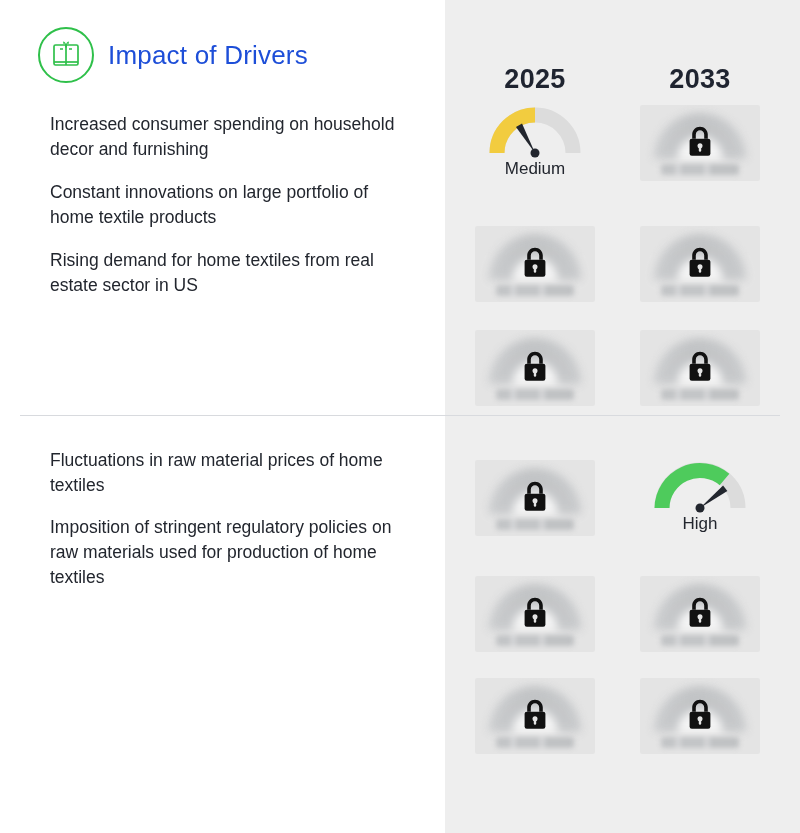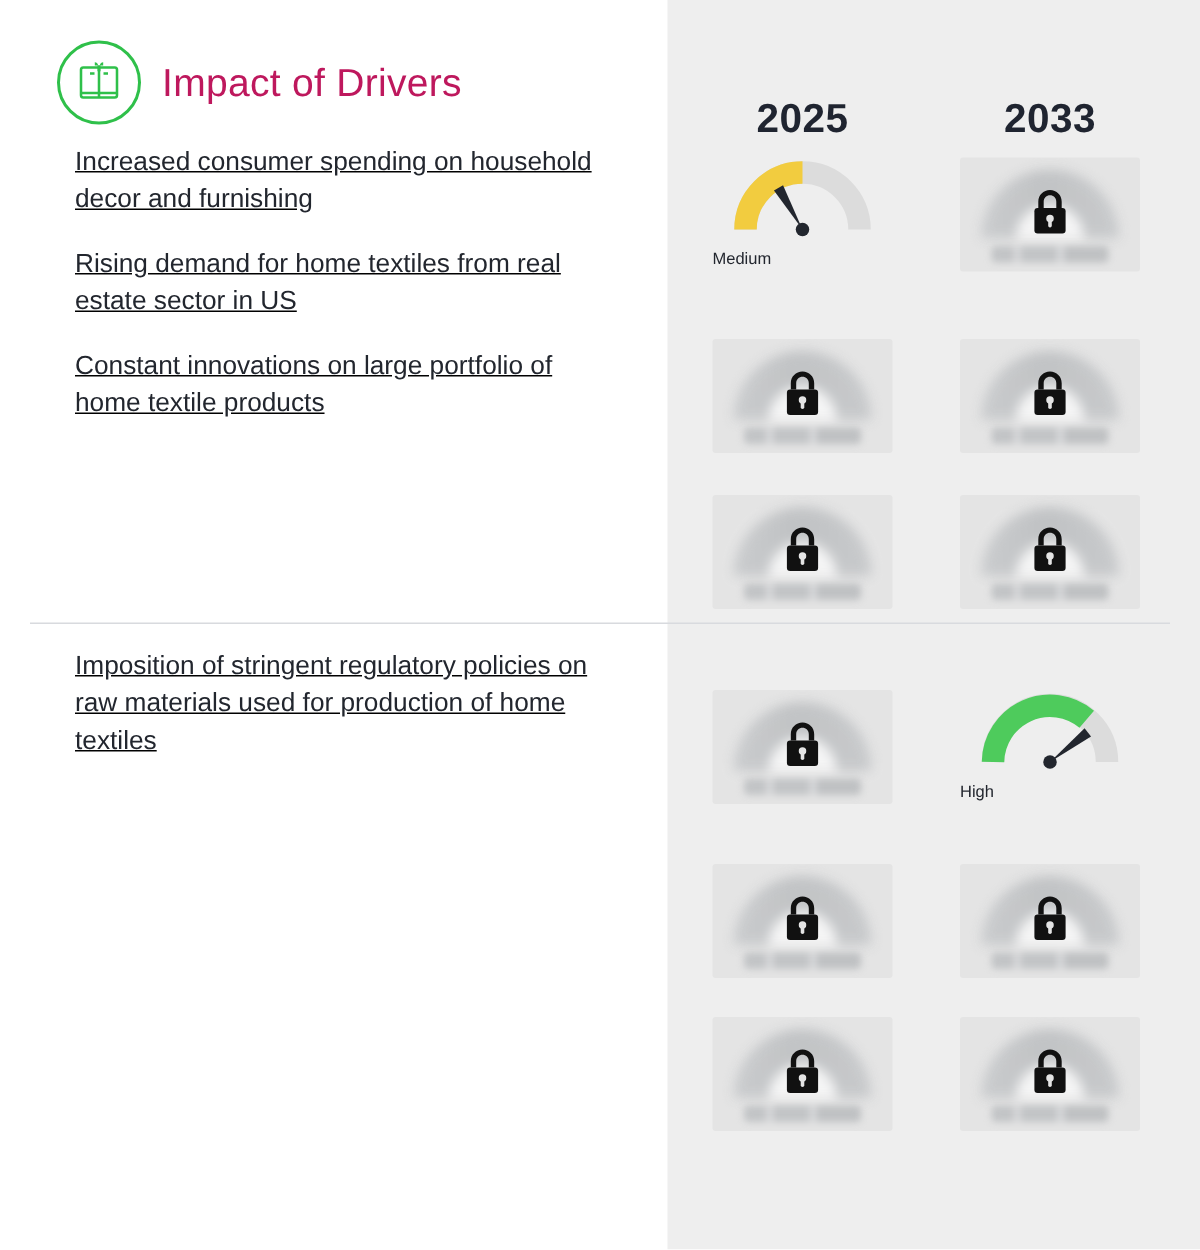--- a/index.html
+++ b/index.html
@@ -62,30 +62,29 @@
   .sec-icon {
     width: 56px; height: 56px;
     border-radius: 50%;
     border: 2.5px solid #2fc04a;
     display: flex; align-items: center; justify-content: center;
     background: #ffffff;
     flex: 0 0 auto;
   }
   .sec-title {
     font-size: 26px;
-    color: #be185d;
+    color: #1d4ed8;
     font-weight: 400;
     letter-spacing: 0.2px;
   }
 
   .bullets {
     padding-left: 50px;
     padding-right: 14px;
-    margin-top: 3px;
-    text-decoration: underline;
+    margin-top: 20px;
   }
   .bullet {
     font-size: 17.5px;
     line-height: 25px;
     color: #22262e;
     margin-bottom: 18px;
     max-width: 365px;
   }
   .s2 .bullet { margin-bottom: 17px; }
 
@@ -136,22 +135,22 @@
 
   
   .gauge {
     position: relative;
     width: 120px; height: 76px;
   }
   .gauge svg { position: absolute; left: 50%; top: 2px; transform: translateX(-50%); }
   .gauge .g-label {
     position: absolute;
     left: 0; right: 0; bottom: 2px;
-    text-align: left;
-    font-size: 11px;
+    text-align: center;
+    font-size: 17px;
     color: #22262e;
   }
 </style>
 </head>
 <body>
 
 <div id="root">
 
   <div class="panel-bg"></div>
   <div class="divider"></div>
@@ -170,22 +169,22 @@
             <path d="M11 11 h3 M20 11 h3"></path>
           </g>
           <path d="M14.2 3.5 c1.3 0 2.2 1 2.2 2.2 h-2.2 z M19.8 3.5 c-1.3 0-2.2 1-2.2 2.2 h2.2 z" fill="#2fc04a"></path>
           <rect x="16" y="5.5" width="2" height="4" fill="#2fc04a"></rect>
         </svg>
       </span>
       <span class="sec-title">Impact of Drivers</span>
     </div>
     <div class="bullets">
       <div class="bullet">Increased consumer spending on household decor and furnishing</div>
+      <div class="bullet">Constant innovations on large portfolio of home textile products</div>
       <div class="bullet">Rising demand for home textiles from real estate sector in US</div>
-      <div class="bullet">Constant innovations on large portfolio of home textile products</div>
     </div>
   </div>
 
   <div class="cell col1" style="top:105px">
     <div class="gauge">
       <svg width="92" height="54" viewBox="0 0 92 54" aria-hidden="true">
         <path d="M8 46 A38 38 0 0 1 84 46" fill="none" stroke="#dcdcdc" stroke-width="15" stroke-linecap="butt"></path>
         <path d="M8 46 A38 38 0 0 1 46 8" fill="none" stroke="#f2cc3f" stroke-width="15" stroke-linecap="butt"></path>
         <g transform="rotate(-30 46 46)">
           <path d="M46 46 L42.5 14 L49.5 14 Z" fill="#22262e"></path>
@@ -254,20 +253,21 @@
         <path d="M15 2 C10.6 2 7.2 5.4 7.2 9.8 V14 h3.6 V9.8 C10.8 7.4 12.7 5.6 15 5.6 c2.3 0 4.2 1.8 4.2 4.2 V14 h3.6 V9.8 C22.8 5.4 19.4 2 15 2 z" fill="#111111"></path>
         <rect x="4.6" y="14" width="20.8" height="17" rx="2.2" fill="#111111"></rect>
         <circle cx="15" cy="21" r="2.5" fill="#e4e4e4"></circle>
         <rect x="13.8" y="21.5" width="2.4" height="5.5" rx="1.2" fill="#e4e4e4"></rect>
       </svg>
     </div>
   </div>
 
   <div class="section s2">
     <div class="bullets">
+      <div class="bullet">Fluctuations in raw material prices of home textiles</div>
       <div class="bullet">Imposition of stringent regulatory policies on raw materials used for production of home textiles</div>
     </div>
   </div>
 
   <div class="cell col1" style="top:460px">
     <div class="locked">
       <div class="blur-gauge"></div>
       <div class="blur-text"></div>
       <svg class="lock-glyph" viewBox="0 0 30 34" aria-hidden="true">
         <path d="M15 2 C10.6 2 7.2 5.4 7.2 9.8 V14 h3.6 V9.8 C10.8 7.4 12.7 5.6 15 5.6 c2.3 0 4.2 1.8 4.2 4.2 V14 h3.6 V9.8 C22.8 5.4 19.4 2 15 2 z" fill="#111111"></path>

